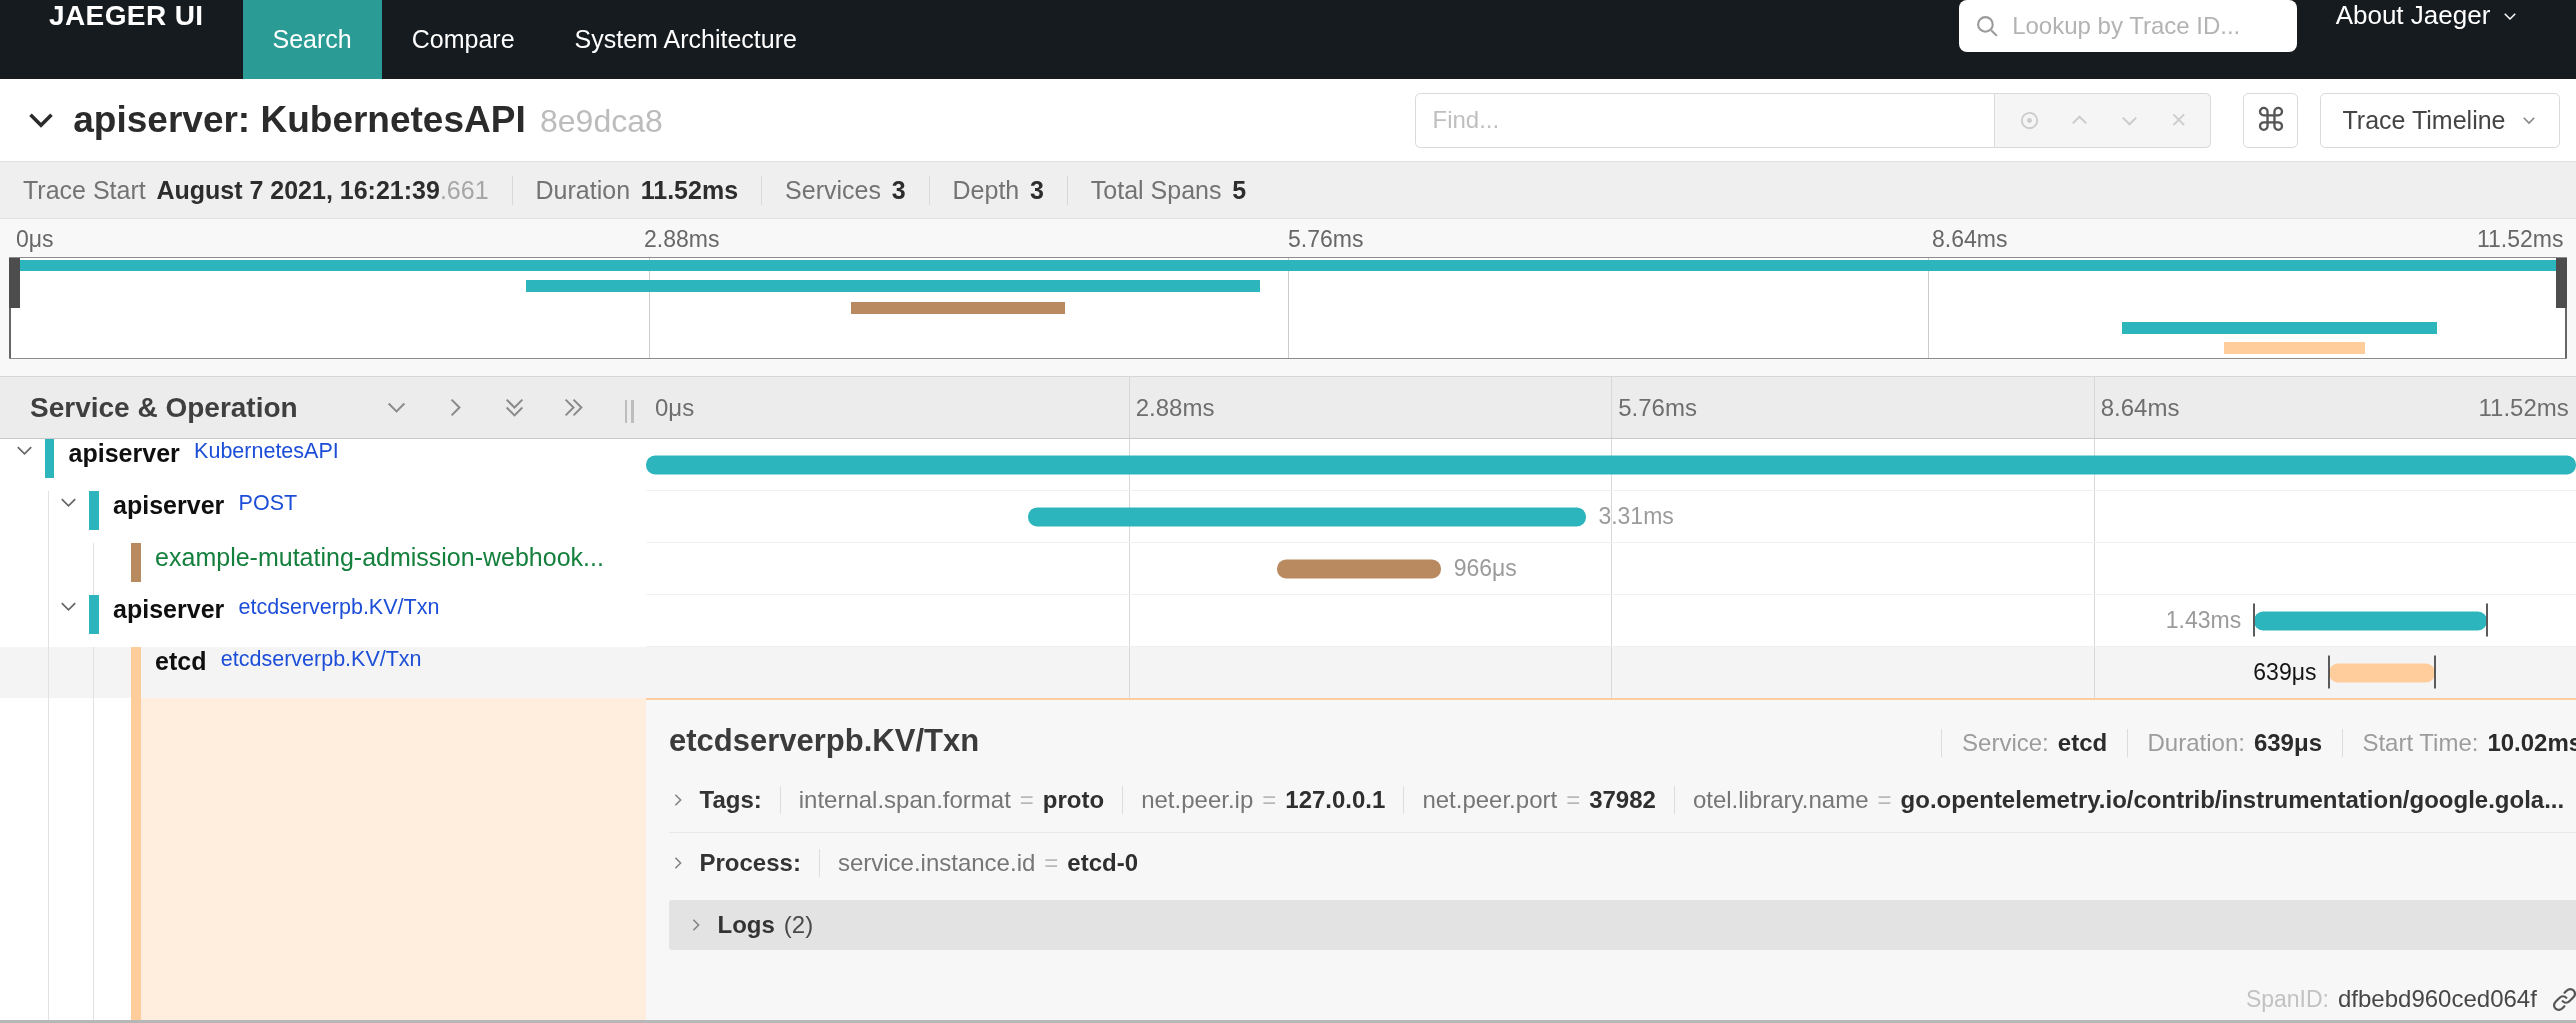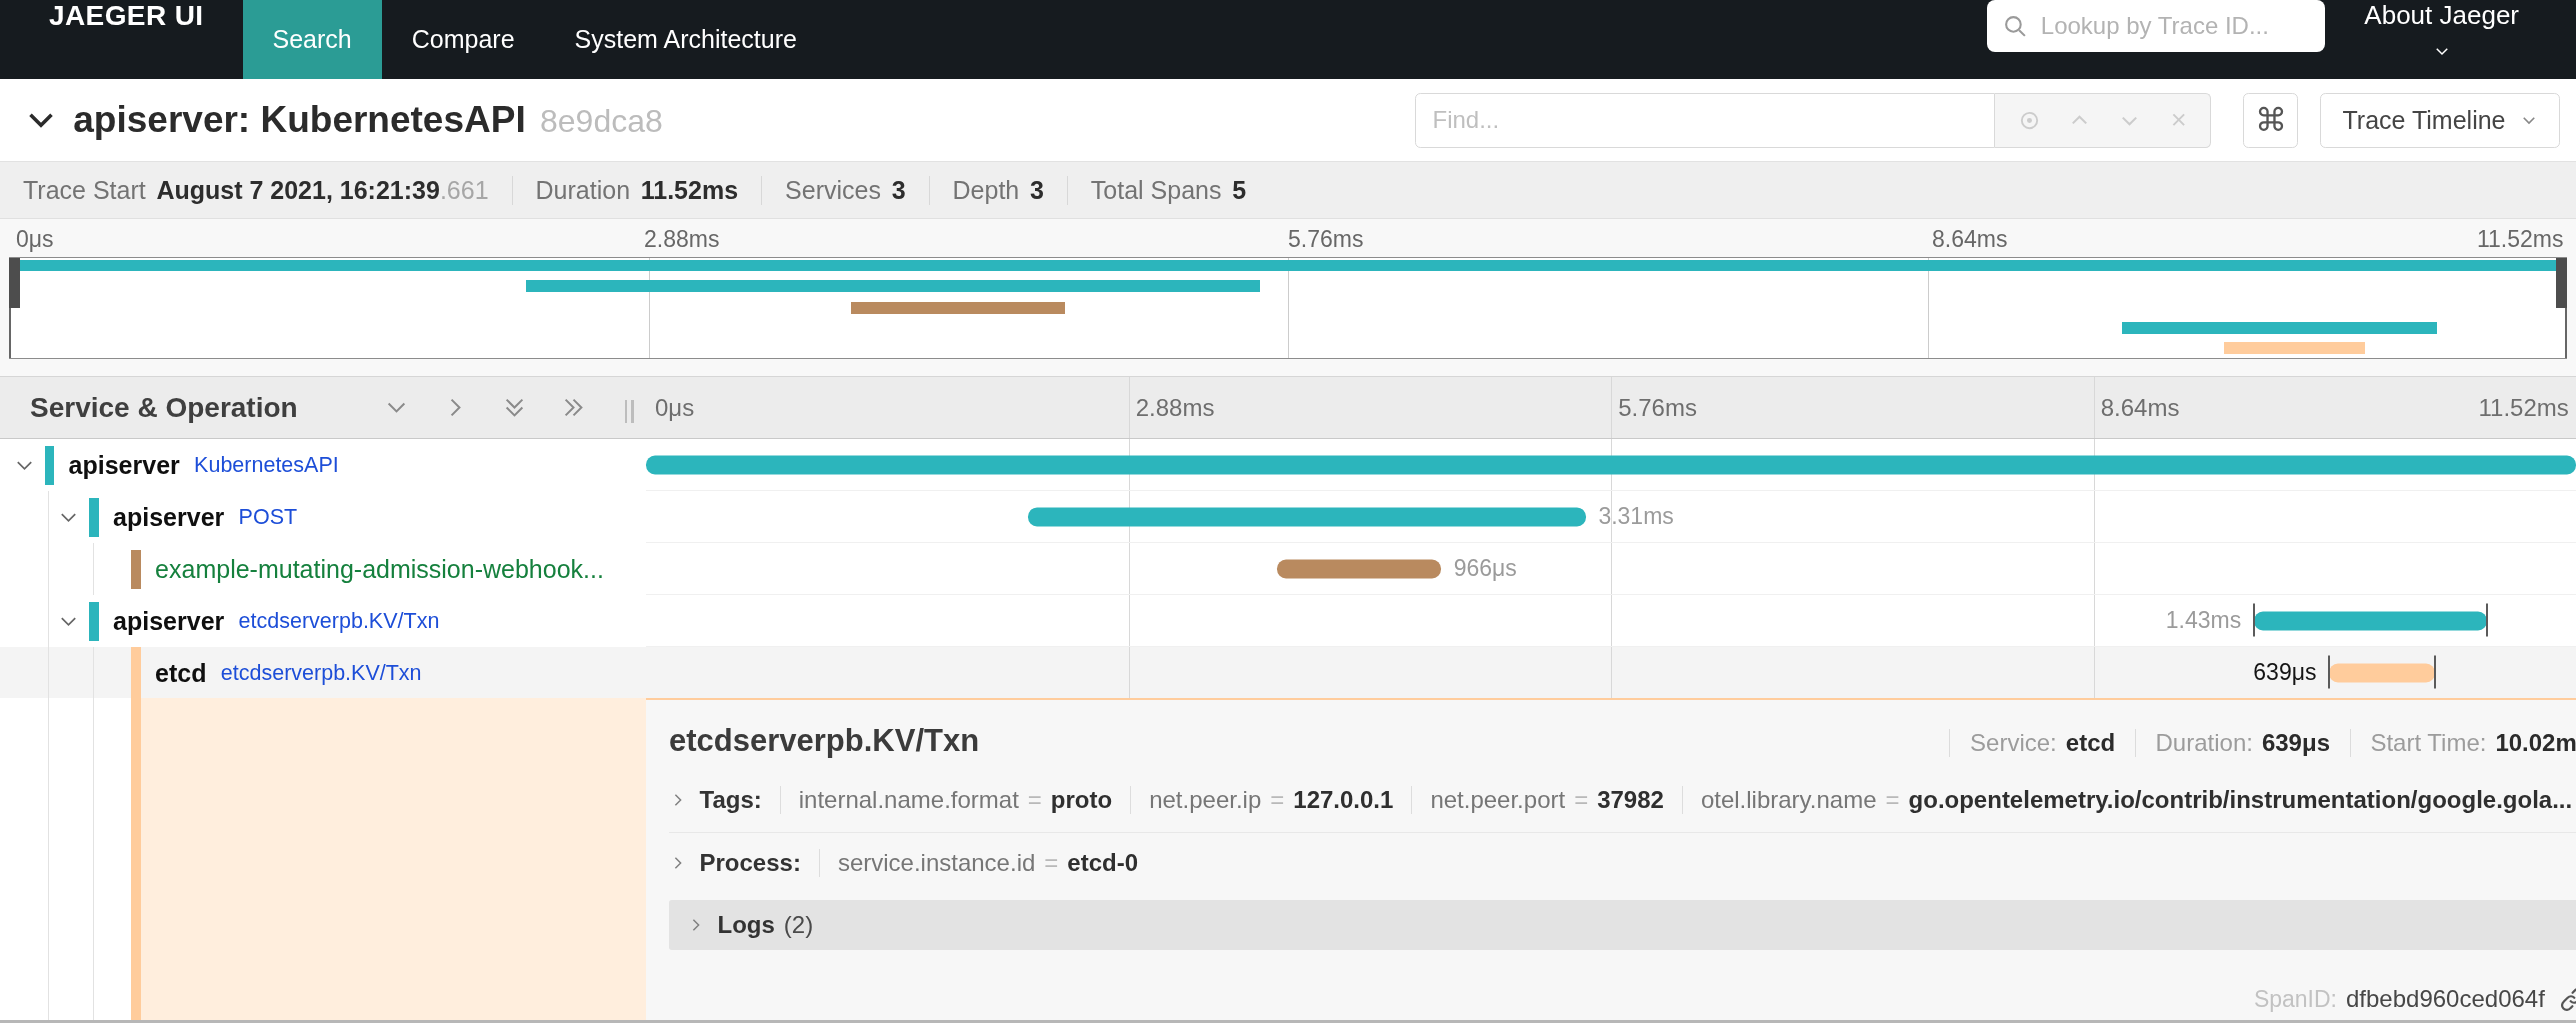--- a/index.html
+++ b/index.html
@@ -11,21 +11,21 @@
   
   .nav { display:flex; align-items:flex-start; height:79px; background:#161b1f; color:#fff; }
   .brand { margin-left:49px; margin-right:39px; font-size:28px; font-weight:700; letter-spacing:0.4px; }
   .nav-item { height:79px; line-height:79px; padding:0 30px; font-size:25px; cursor:pointer; }
   .nav-item.active { background:#2b9c95; }
   .nav-spacer { flex:1; }
   .trace-lookup { display:flex; align-items:center; gap:12.5px; width:338px; height:52px;
                   background:#fff; border-radius:8px; padding:0 16px; margin-right:39px; }
   .trace-lookup input { border:none; outline:none; flex:1; font-size:24px; font-family:inherit; color:#444; min-width:0;}
   .trace-lookup input::placeholder { color:#b3b3b3; }
-  .about { display:flex; align-items:center; gap:10.7px; margin-right:57px; font-size:26px; cursor:pointer;flex-direction:column; }
+  .about { display:flex; align-items:center; gap:10.7px; margin-right:57px; font-size:26px; cursor:pointer; }
 
   
   .trace-header { display:flex; align-items:center; height:82px; background:#fff; }
   .th-chevron { margin-left:23px; color:#2b2b2b; display:flex; }
   .trace-title { margin-left:14.3px; font-size:37px; font-weight:700; color:#2b2b2b; white-space:nowrap; }
   .trace-id { margin-left:14.3px; font-size:32px; font-weight:400; color:#bcbcbc; }
   .th-spacer { flex:1; }
   .find-group { display:flex; height:55px; }
   .find-input { width:580px; height:55px; border:0.9px solid #d9d9d9; border-radius:5.4px 0 0 5.4px;
                 padding:0 16px; font-size:24px; font-family:inherit; color:#444; outline:none; }
@@ -65,21 +65,21 @@
   .collapse-icons span { display:flex; cursor:pointer; }
   .grip { position:absolute; right:12.5px; top:23px; display:flex; gap:3.6px; cursor:col-resize; }
   .grip i { width:2.7px; height:23px; background:#bdbdbd; }
   .tl-header-right { position:relative; flex:1; }
   .tl-tick { position:absolute; top:50%; transform:translateY(-50%); font-size:24px; color:#6e6e6e; }
   .gridline { position:absolute; top:0; bottom:0; width:0.9px; background:#d8d8d8; }
 
   .rows { position:relative; height:259px; }
   .row { display:flex; height:52px; }
   .row.selected { background:#f4f4f4; }
-  .name-col { position:relative; width:646px; display:flex; align-items:center; z-index:2; }
+  .name-col { position:relative; width:646px; display:flex; z-index:2; }
   .tree-toggle { display:flex; width:23px; margin-right:9px; color:#666; cursor:pointer; flex:none; }
   .color-bar { width:9.8px; height:39px; margin-right:14.3px; flex:none; }
   .row.selected .color-bar { height:52px; }
   .svc { font-size:25px; font-weight:700; color:#0f0f0f; white-space:nowrap; }
   .svc.plain { font-weight:400; color:#15803d; }
   .op { font-size:21.5px; color:#1d4ed8; margin-left:14.3px; white-space:nowrap; }
   .tl-col { position:relative; flex:1; border-bottom:0.9px solid #f0f0f0; }
   .span-bar { position:absolute; top:50%; transform:translateY(-50%); height:19px; border-radius:9px; }
   .bar-label { position:absolute; top:50%; transform:translateY(-50%); font-size:23px; color:#9b9b9b; white-space:nowrap; }
   .bar-label.right { left:100%; margin-left:12.5px; }
@@ -419,21 +419,21 @@
       </div>
 
       <div class="acc-row tags">
         <span class="acc-chev">
           <svg width="18" height="18" viewBox="0 0 24 24" fill="none" stroke="currentColor" stroke-width="2">
               <polyline points="8.5,5 15.5,12 8.5,19"></polyline>
             </svg>
         </span>
         <span class="acc-label">Tags:</span>
         <span class="kv">
-          <span class="k">internal.name.format</span>
+          <span class="k">internal.span.format</span>
           <span class="eq">=</span>
           <span class="v">proto</span>
         </span>
         <span class="kv">
           <span class="k">net.peer.ip</span>
           <span class="eq">=</span>
           <span class="v">127.0.0.1</span>
         </span>
         <span class="kv">
           <span class="k">net.peer.port</span>

